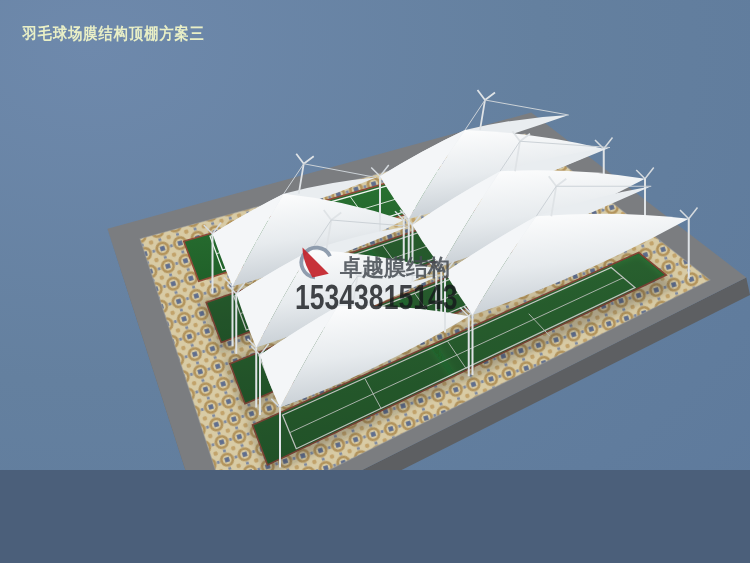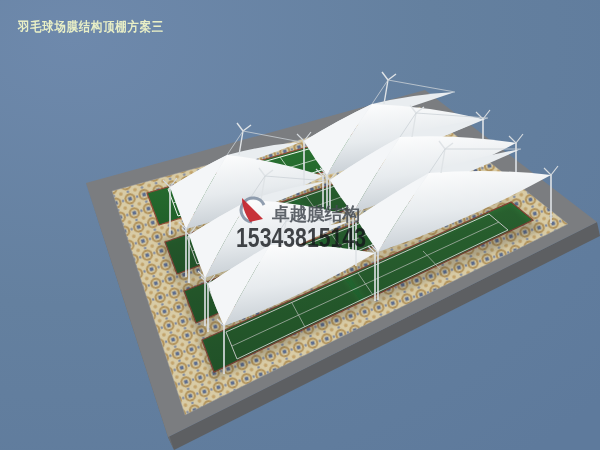--- a/index.html
+++ b/index.html
@@ -1,16 +1,16 @@
 <!DOCTYPE html>
 <html><head>
 <meta charset="utf-8">
 <style>
   html,body{margin:0;padding:0;background:#4b5f7a;}
-  .stage{position:relative;width:600px;height:450px;overflow:hidden;font-family:"Liberation Sans","DejaVu Sans",sans-serif;}
+  .stage{position:relative;width:600px;height:376px;overflow:hidden;font-family:"Liberation Sans","DejaVu Sans",sans-serif;}
   svg{display:block;}
   text{font-family:"Liberation Sans","DejaVu Sans",sans-serif;}
   .title-text{font-size:13px;font-weight:bold;letter-spacing:1px;}
   .brand-text{font-size:18px;font-weight:bold;opacity:.85;}
   .phone-text{font-size:28px;font-weight:bold;opacity:.8;}
 </style>
 </head>
 <body>
 
 <div class="stage">

